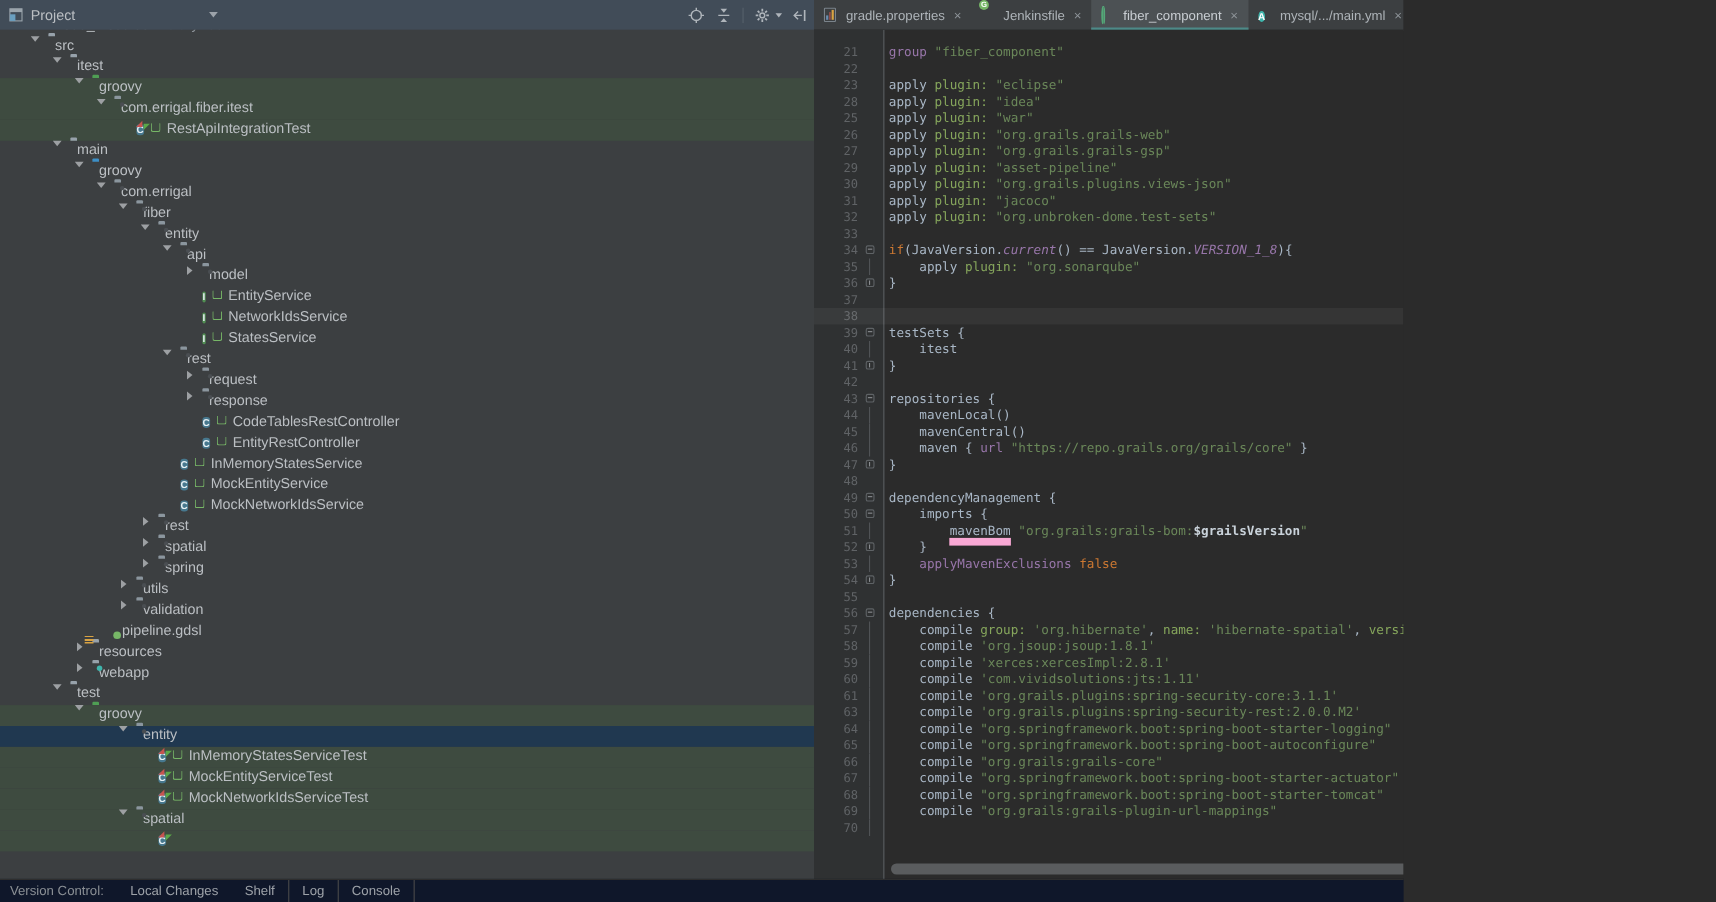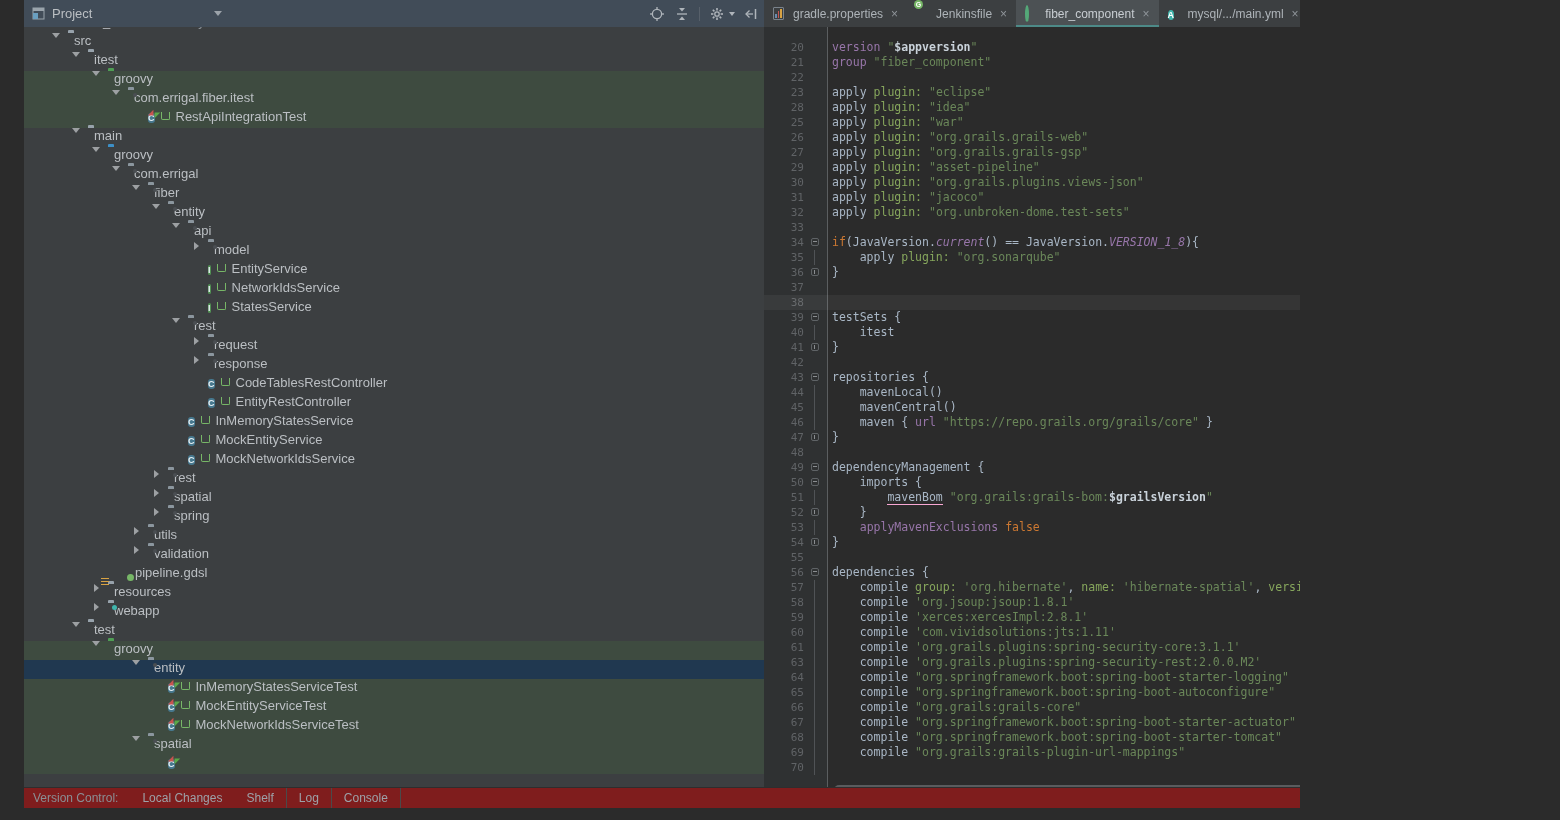--- a/index.html
+++ b/index.html
@@ -1,17 +1,17 @@
 <!DOCTYPE html>
 <html><head>
 <meta charset="utf-8">
 <style>
   html,body{margin:0;padding:0;background:#2B2B2B;width:1560px;height:820px;overflow:hidden;
     font-family:"Liberation Sans",sans-serif;-webkit-font-smoothing:antialiased;}
-  #app{position:relative;width:1276px;height:820px;background:#2B2B2B;overflow:hidden;margin-left:24px;}
+  #app{position:relative;width:1276px;height:820px;background:#2B2B2B;overflow:hidden;}
 
   
   #project-panel{position:absolute;left:0;top:0;width:740px;height:800px;background:#3C3F41;border-right:1px solid #2A2A2C;overflow:hidden;}
   #panel-header{position:absolute;left:0;top:0;right:0;height:27px;background:#414C58;display:flex;align-items:center;padding-left:8px;box-sizing:border-box;}
   #panel-title{color:#BBBFC3;font-size:13px;margin-left:7px;}
   .hdr-caret{width:0;height:0;border-left:4px solid transparent;border-right:4px solid transparent;border-top:5px solid #9CA3AA;position:absolute;left:190px;top:11px;}
   #hdr-tools{position:absolute;right:6px;top:0;height:27px;display:flex;align-items:center;gap:9px;}
   .hdr-sep{width:1px;height:14px;background:#57606A;}
   .tool-caret{width:0;height:0;border-left:3.5px solid transparent;border-right:3.5px solid transparent;border-top:4px solid #AFB5BB;margin-left:-5px;}
 
@@ -66,25 +66,25 @@
   .fc{flex:none;width:23px;position:relative;}
   .fm{position:absolute;left:7px;top:3px;width:8px;height:8px;border:1px solid #5F6366;border-radius:2px;box-sizing:border-box;}
   .fm.start::after{content:"";position:absolute;left:1px;right:1px;top:2px;border-top:1px solid #8A8D90;}
   .fm.end::after{content:"";position:absolute;left:2px;top:1px;bottom:1px;border-left:1px solid #8A8D90;}
   .fl{position:absolute;left:10px;top:0;bottom:0;border-left:1px solid #505356;}
   .ct{flex:1;padding-left:5px;white-space:pre;color:#A9B7C6;position:relative;}
   .s-p{color:#A9B7C6;} .s-k{color:#CC7832;} .s-s{color:#6A8759;}
   .s-n{color:#86A65C;} .s-d{color:#9876AA;}
   .s-t{color:#9876AA;font-style:italic;}
   .s-i{color:#C9D2DA;font-weight:bold;}
-  .s-u{color:#A9B7C6;border-bottom:1px solid #f9a8d4;}
+  .s-u{color:#A9B7C6;border-bottom:7px solid #f9a8d4;}
   #hscroll{position:absolute;left:70px;top:758px;width:475px;height:10px;border-radius:5px;background:rgba(130,133,136,.55);}
 
   
-  #status-bar{position:absolute;left:0;bottom:12px;width:1560px;height:20px;background:#7f1d1d;border-top:1px solid #2E2E2E;display:flex;align-items:stretch;font-size:12px;color:#9DA2A8;}
+  #status-bar{position:absolute;left:0;bottom:0;width:1560px;height:20px;background:#0f172a;border-top:1px solid #2E2E2E;display:flex;align-items:stretch;font-size:12px;color:#9DA2A8;}
   #vc-label{color:#8A8F94;display:flex;align-items:center;padding:0 12px 0 9px;}
   .sb-item{display:flex;align-items:center;padding:0 12px;}
   .sb-item.boxed{border-right:1px solid #4A4A4A;}
   .sb-item.boxed:first-of-type{border-left:1px solid #4A4A4A;}
   svg{display:block;}
 </style>
 </head>
 <body>
 
 <div id="app">
@@ -473,25 +473,20 @@
         <span class="ticon"><span class="ic-ansible">A</span></span>
         <span>tomcat/.../main.yml</span>
         <span class="tab-close">×</span>
       </div>
     </div>
 
   <div id="editor">
     <div id="gutter-strip"></div>
     <div id="code">
         <div class="cl">
-          <span class="ln">20</span>
-          <span class="fc"></span>
-          <span class="ct"><span class="s-d">version</span><span class="s-p"> </span><span class="s-s">"</span><span class="s-i">$appversion</span><span class="s-s">"</span></span>
-        </div>
-        <div class="cl">
           <span class="ln">21</span>
           <span class="fc"></span>
           <span class="ct"><span class="s-d">group</span><span class="s-p"> </span><span class="s-s">"fiber_component"</span></span>
         </div>
         <div class="cl">
           <span class="ln">22</span>
           <span class="fc"></span>
           <span class="ct"></span>
         </div>
         <div class="cl">

